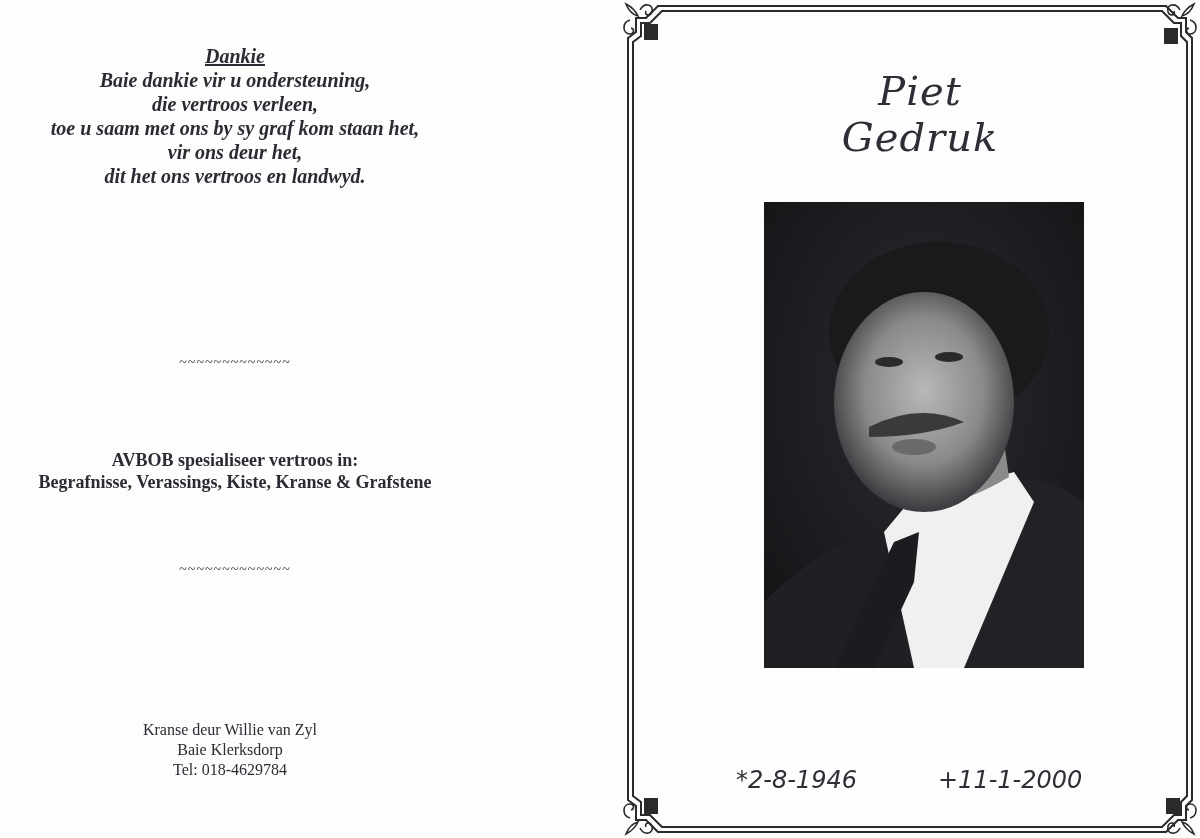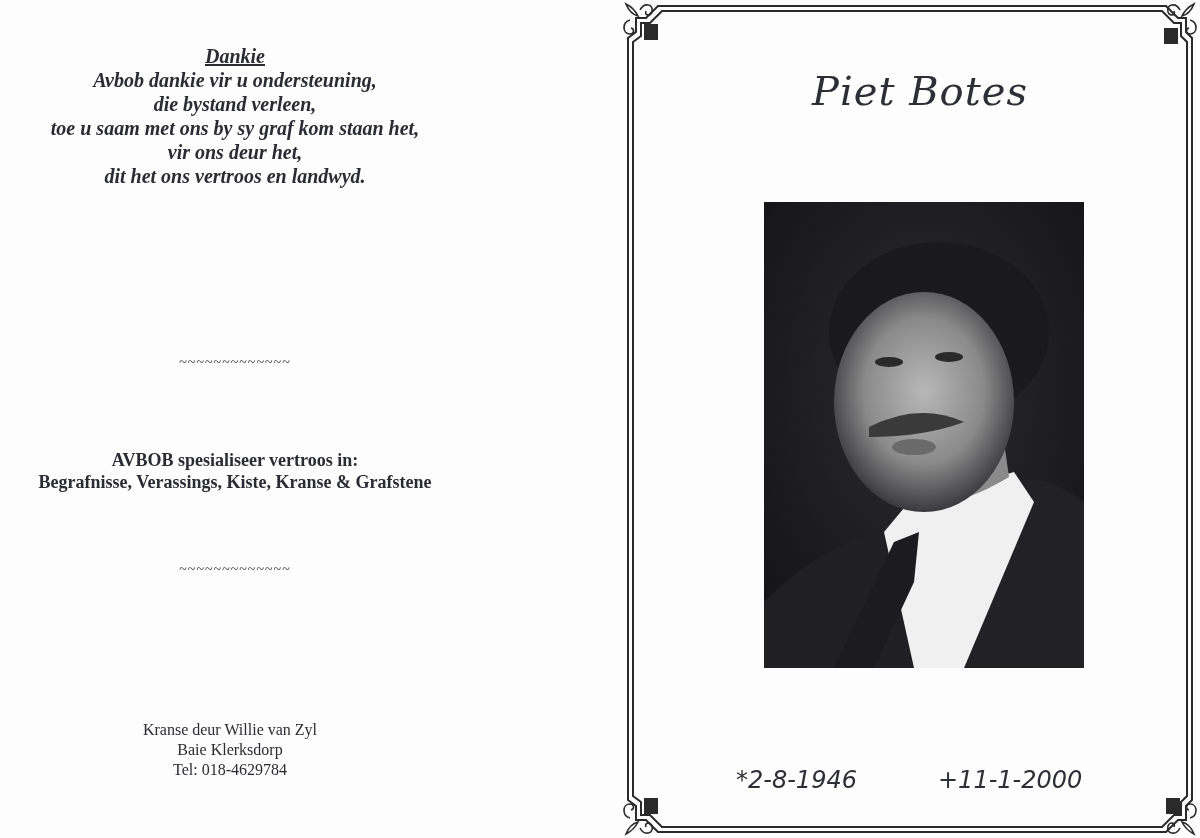--- a/index.html
+++ b/index.html
@@ -58,22 +58,22 @@
       font-style: italic; font-size: 24px; color: #2e2e36; white-space: nowrap;
     }
     .dates .birth { display: inline-block; width: 202px; margin-top: 44px; }
   </style>
 </head>
 <body>
 
 <div class="left-page">
   <div class="thanks-block">
     <span class="thanks-title">Dankie</span>
-    <span class="thanks-line">Avbob dankie vir u ondersteuning,</span>
-    <span class="thanks-line">die bystand verleen,</span>
+    <span class="thanks-line">Baie dankie vir u ondersteuning,</span>
+    <span class="thanks-line">die vertroos verleen,</span>
     <span class="thanks-line">toe u saam met ons by sy graf kom staan het,</span>
     <span class="thanks-line">vir ons deur het,</span>
     <span class="thanks-line">dit het ons vertroos en landwyd.</span>
   </div>
 
   <div class="divider divider-1">~~~~~~~~~~~~~</div>
 
   <div class="avbob-block">
     <span>AVBOB spesialiseer vertroos in:</span>
     <span>Begrafnisse, Verassings, Kiste, Kranse &amp; Grafstene</span>
@@ -117,21 +117,21 @@
       <path d="M26 834 q8 -4 12 -12 q-8 2 -12 12 z"></path>
       <path d="M40 828 c4 8 14 6 12 -2 c-2 -5 -8 -3 -6 1"></path>
       <path d="M30 818 c-8 -2 -8 -14 0 -14 c4 0 5 5 1 6"></path>
 
       <path d="M594 834 q-8 -4 -12 -12 q8 2 12 12 z"></path>
       <path d="M580 828 c-4 8 -14 6 -12 -2 c2 -5 8 -3 6 1"></path>
       <path d="M590 818 c8 -2 8 -14 0 -14 c-4 0 -5 5 -1 6"></path>
     </g>
   </svg>
 
-  <div class="name-title">Piet Botes</div>
+  <div class="name-title">Piet Gedruk</div>
 
   <div class="portrait">
     <svg width="320" height="466" viewBox="0 0 320 466">
       <defs>
         <radialGradient id="faceG" cx="50%" cy="45%" r="55%">
           <stop offset="0%" stop-color="#b8b8b8"></stop>
           <stop offset="60%" stop-color="#8a8a8a"></stop>
           <stop offset="100%" stop-color="#3a3a3e"></stop>
         </radialGradient>
         <radialGradient id="bgG" cx="50%" cy="40%" r="70%">

